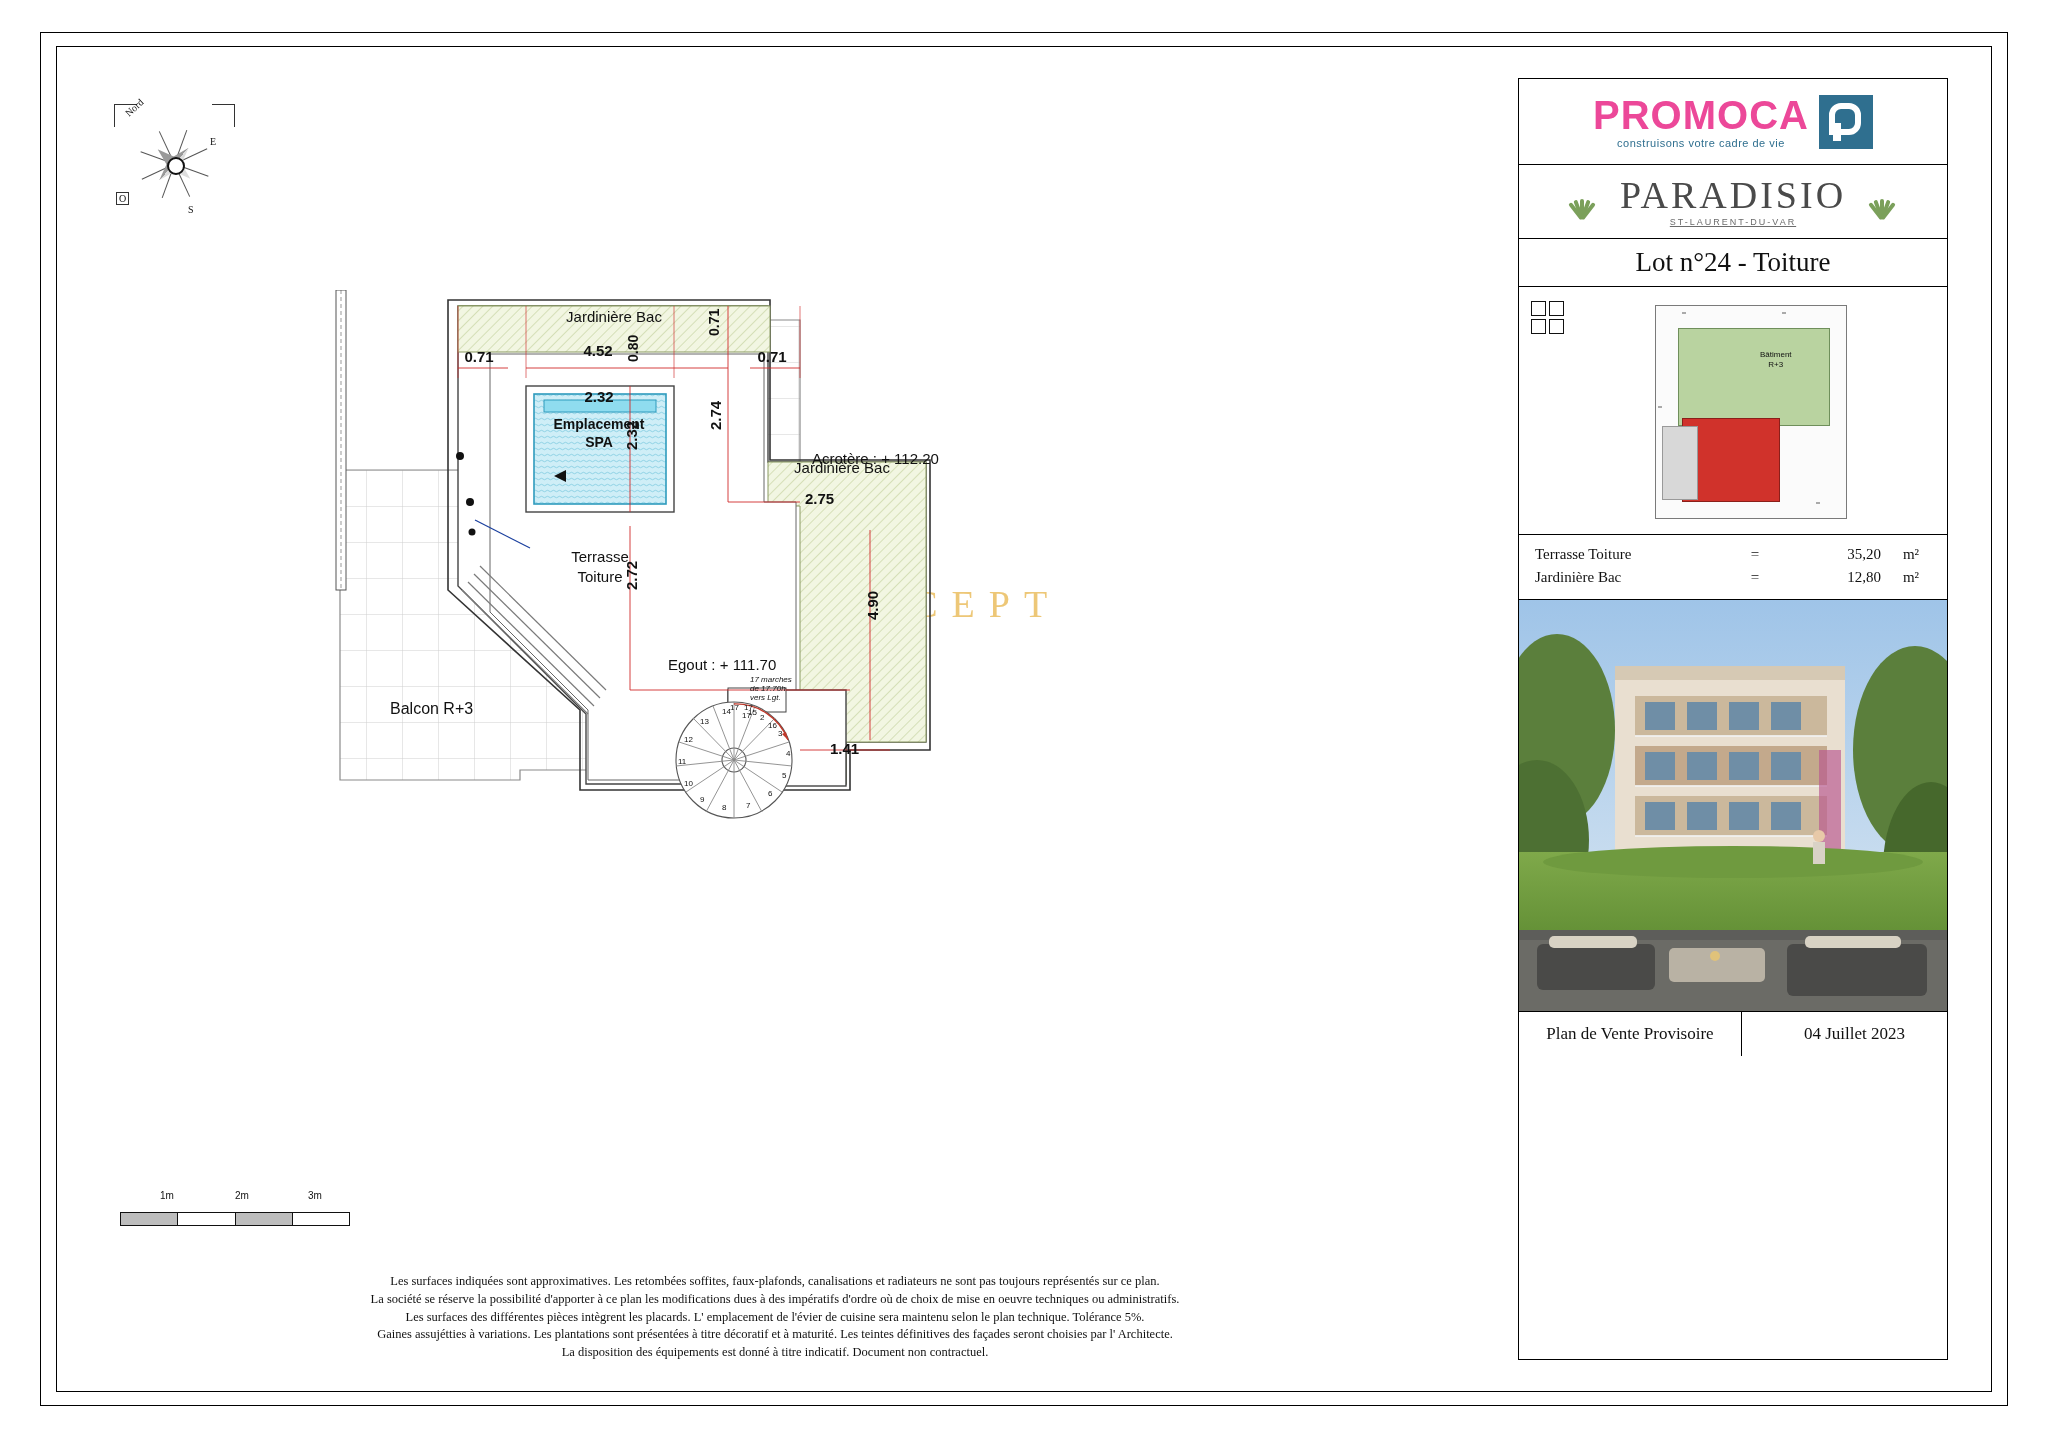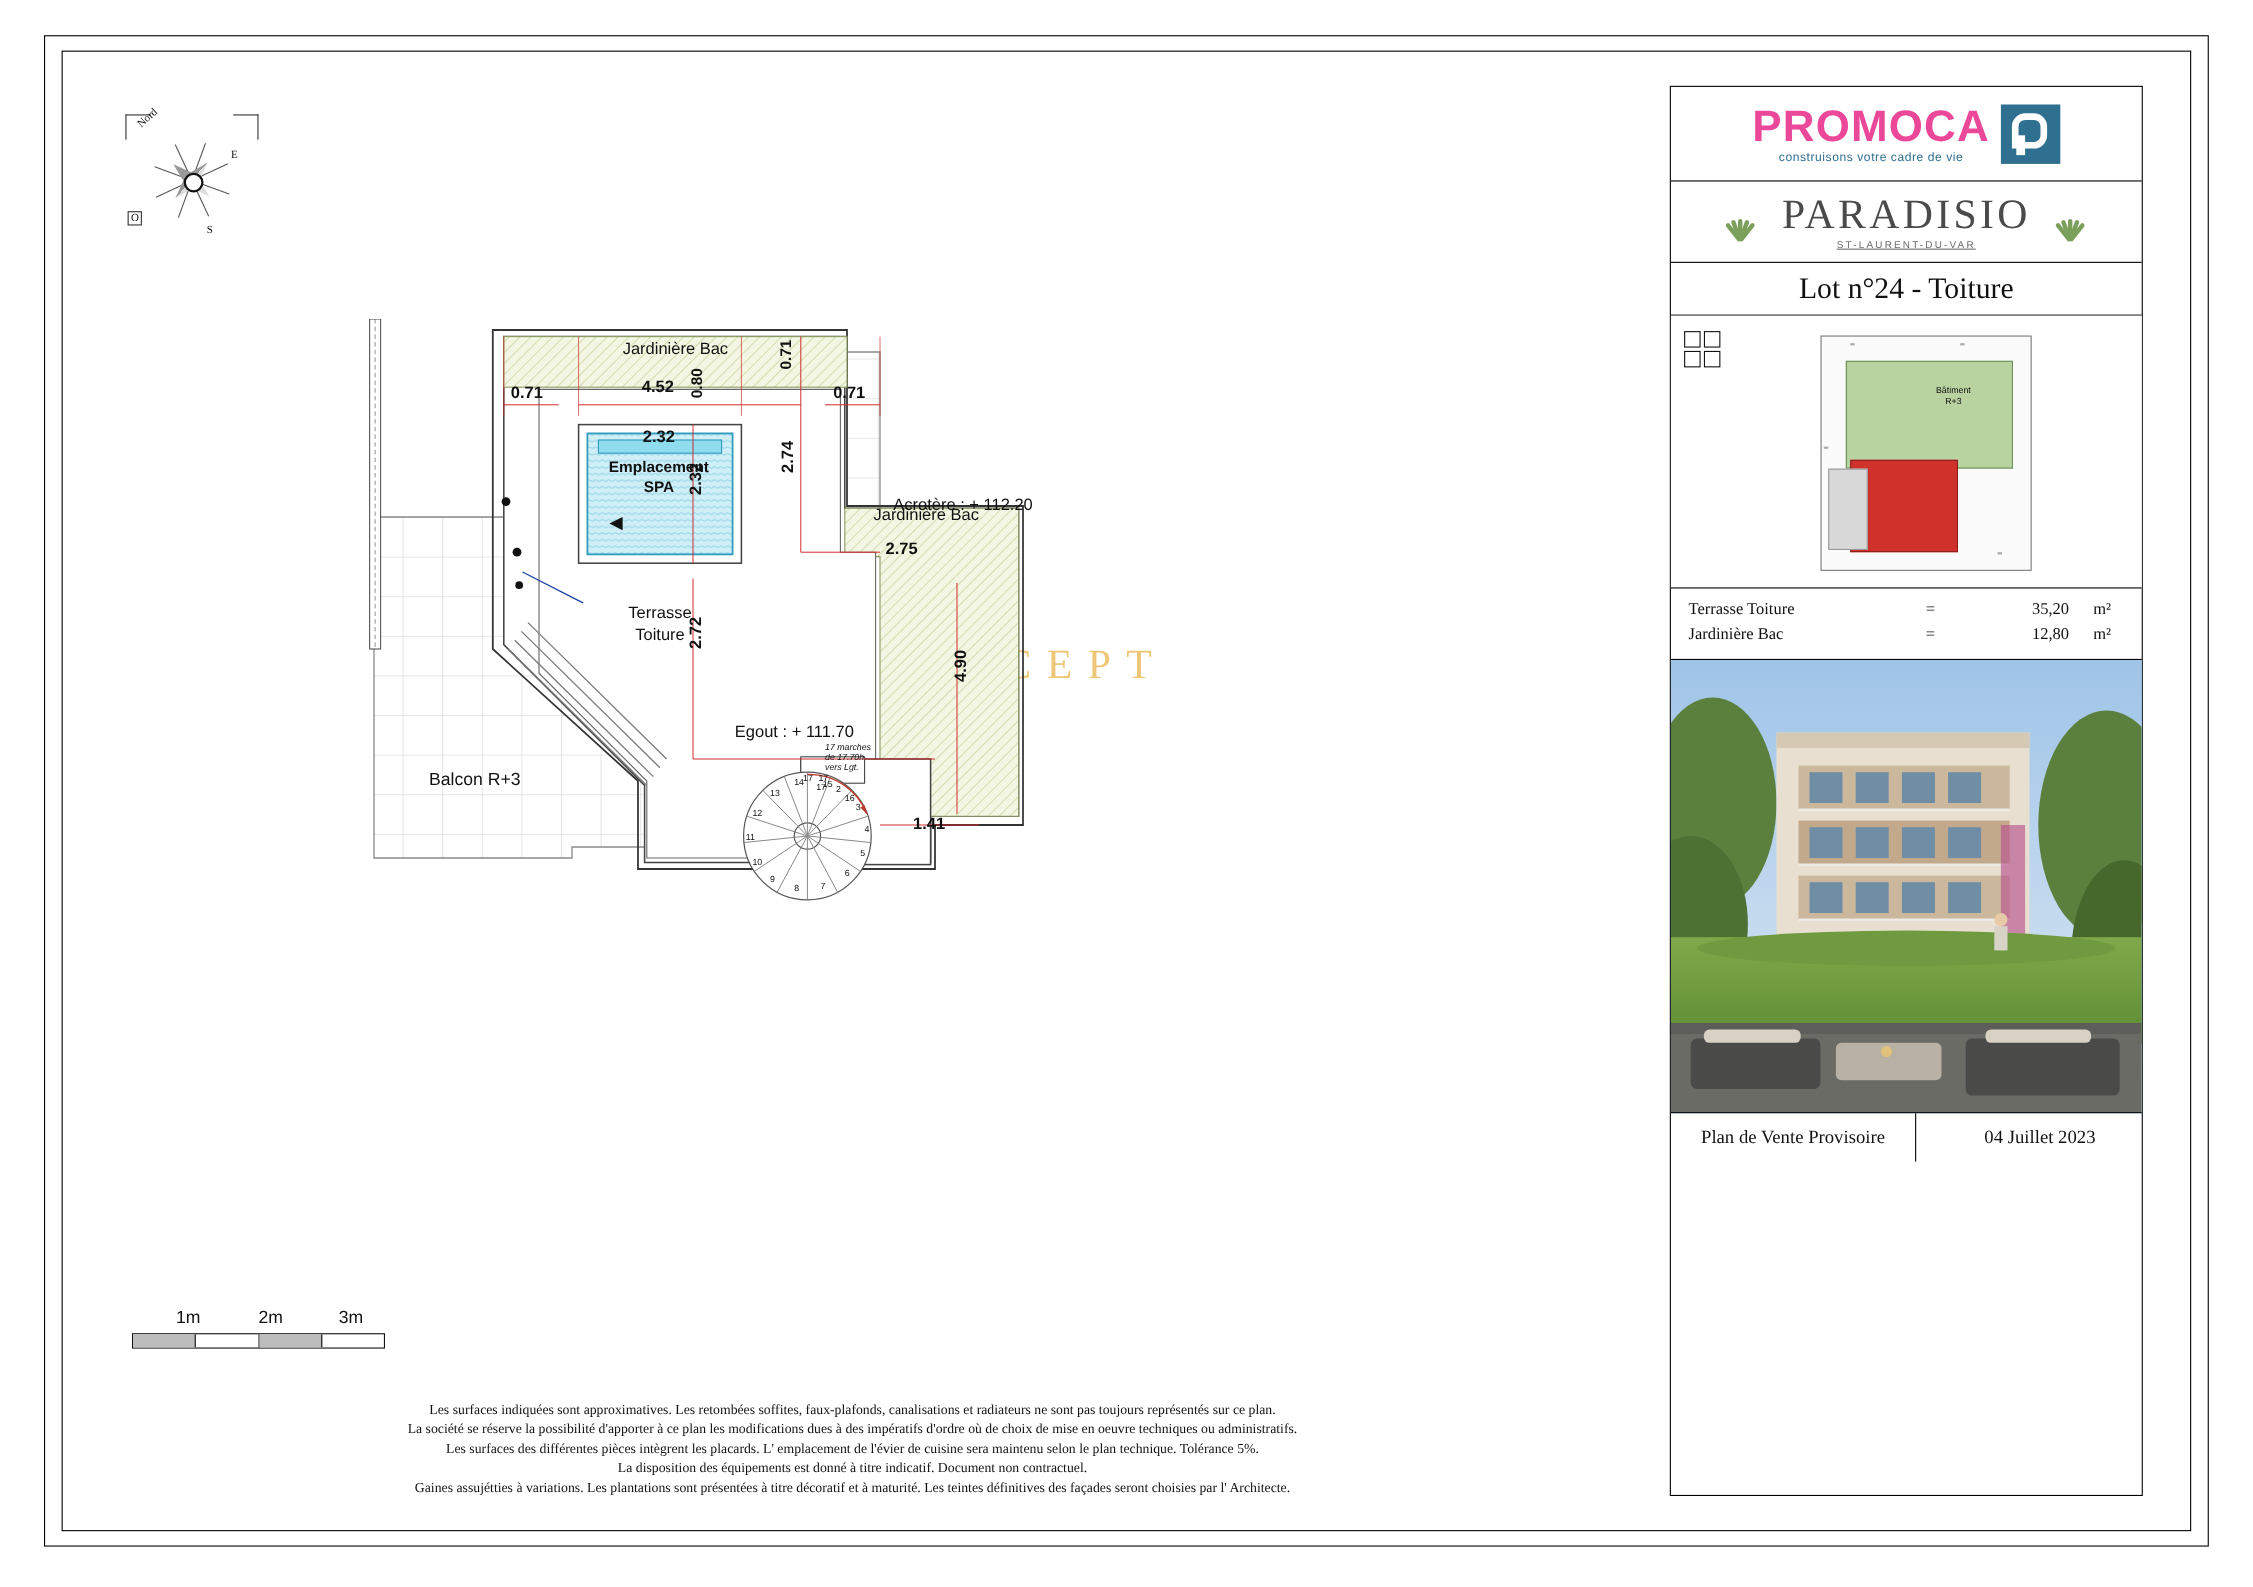--- a/index.html
+++ b/index.html
@@ -136,21 +136,21 @@
     position: absolute;
     left: 120px; top: 1190px;
     width: 250px; height: 50px;
   }
   .scalebar .labels {
     position: relative;
     height: 18px;
   }
   .scalebar .labels span {
     position: absolute;
-    font-size: 16px;
+    font-size: 10px;
     color: #111;
   }
   .scalebar .bar {
     position: absolute;
     left: 0; top: 22px;
     width: 230px; height: 14px;
     border: 1px solid #111;
     box-sizing: border-box;
     display: flex;
   }
@@ -573,22 +573,22 @@
       <div></div>
       <div class="fill"></div>
       <div></div>
     </div>
   </div>
 
   <div class="legal">
     <div>Les surfaces indiquées sont approximatives. Les retombées soffites, faux-plafonds, canalisations et radiateurs ne sont pas toujours représentés sur ce plan.</div>
     <div>La société se réserve la possibilité d'apporter à ce plan les modifications dues à des impératifs d'ordre où de choix de mise en oeuvre techniques ou administratifs.</div>
     <div>Les surfaces des différentes pièces intègrent les placards. L' emplacement de l'évier de cuisine sera maintenu selon le plan technique. Tolérance 5%.</div>
+    <div>Gaines assujétties à variations. Les plantations sont présentées à titre décoratif et à maturité. Les teintes définitives des façades seront choisies par l' Architecte.</div>
     <div>La disposition des équipements est donné à titre indicatif.     Document non contractuel.</div>
-    <div>Gaines assujétties à variations. Les plantations sont présentées à titre décoratif et à maturité. Les teintes définitives des façades seront choisies par l' Architecte.</div>
   </div>
 
   <div class="titleblock">
 
     <div class="tb-row logo-promoca">
       <div>
         <div class="promoca-word">PROMOCA</div>
         <div class="promoca-sub">construisons votre cadre de vie</div>
       </div>
       <div class="promoca-mark"></div>

